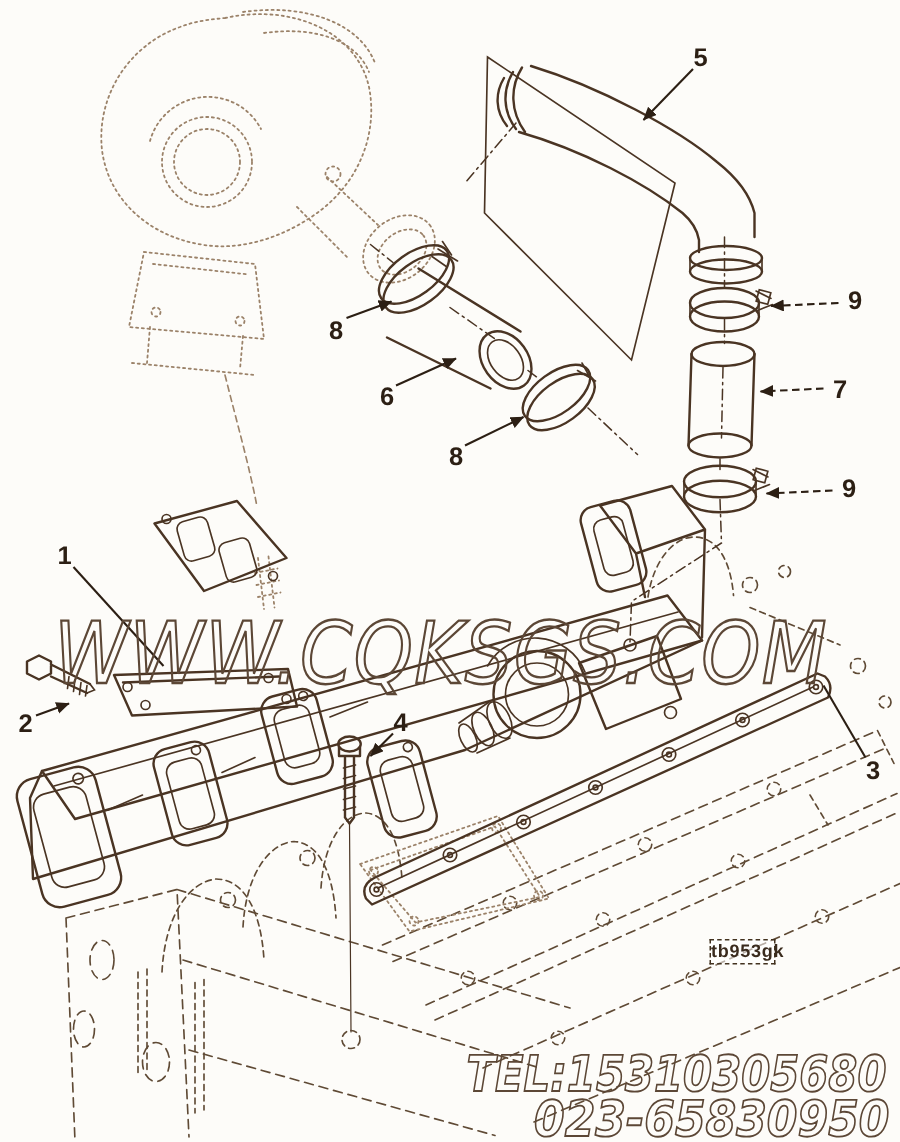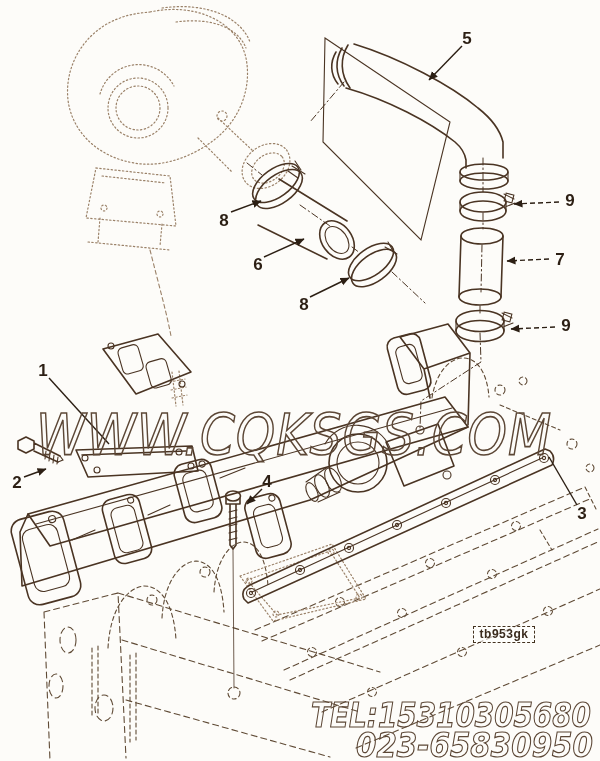--- a/index.html
+++ b/index.html
@@ -20,21 +20,21 @@
   .phantom{stroke:var(--phantom);fill:none;stroke-width:1.2;stroke-dasharray:1.4 2.4;stroke-linecap:round;}
   .dashed{stroke:var(--dashed);fill:none;stroke-width:1.1;stroke-dasharray:6 4;stroke-linecap:round;}
   .dashed-fine{stroke:var(--dashed);fill:none;stroke-width:1.1;stroke-dasharray:4 3;stroke-linecap:round;}
   .dashdot{stroke:var(--ink);fill:none;stroke-width:1;stroke-dasharray:7 3 1.5 3;stroke-linecap:round;}
   .leader{stroke:var(--label);fill:none;stroke-width:1.4;}
   .leader-dashed{stroke:var(--label);fill:none;stroke-width:1.4;stroke-dasharray:5 3;}
   .callout-num{font-family:"Liberation Sans", sans-serif;font-size:17px;font-weight:bold;
                fill:var(--label);text-anchor:middle;}
   .outline-text{fill:none;stroke:var(--outline);font-family:"DejaVu Sans", sans-serif;
                 font-style:italic;}
-  .figure-code{position:absolute;left:473px;top:626px;width:62px;height:17px;
+  .figure-code{position:absolute;left:473px;top:626px;width:44px;height:17px;
                border:1px dashed #43321f;box-sizing:border-box;text-align:center;
                font:bold 12px/15px "Liberation Sans", sans-serif;color:#3a2b1d;
                letter-spacing:.5px;background:rgba(255,255,255,.55);}
 </style>
 </head>
 <body>
 
 <div class="stage">
 <svg width="600" height="761" viewBox="0 0 600 761">
   <defs>

